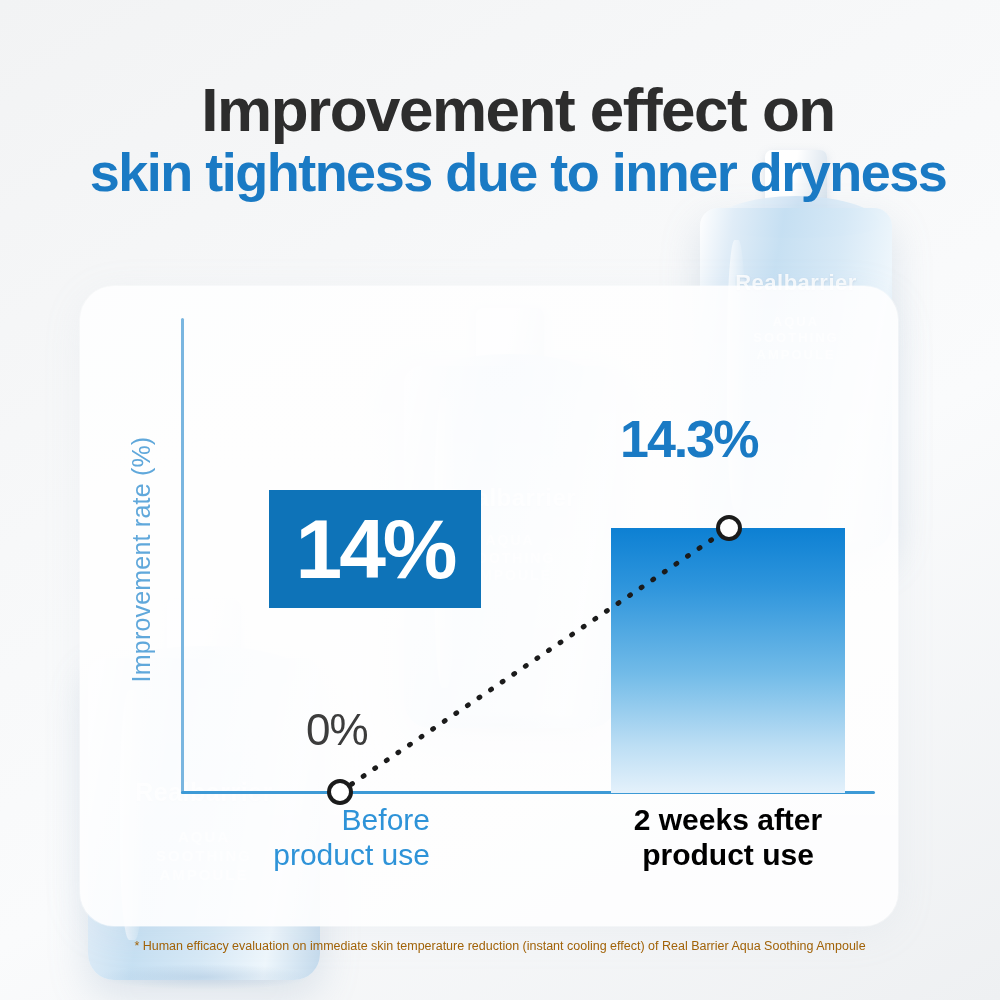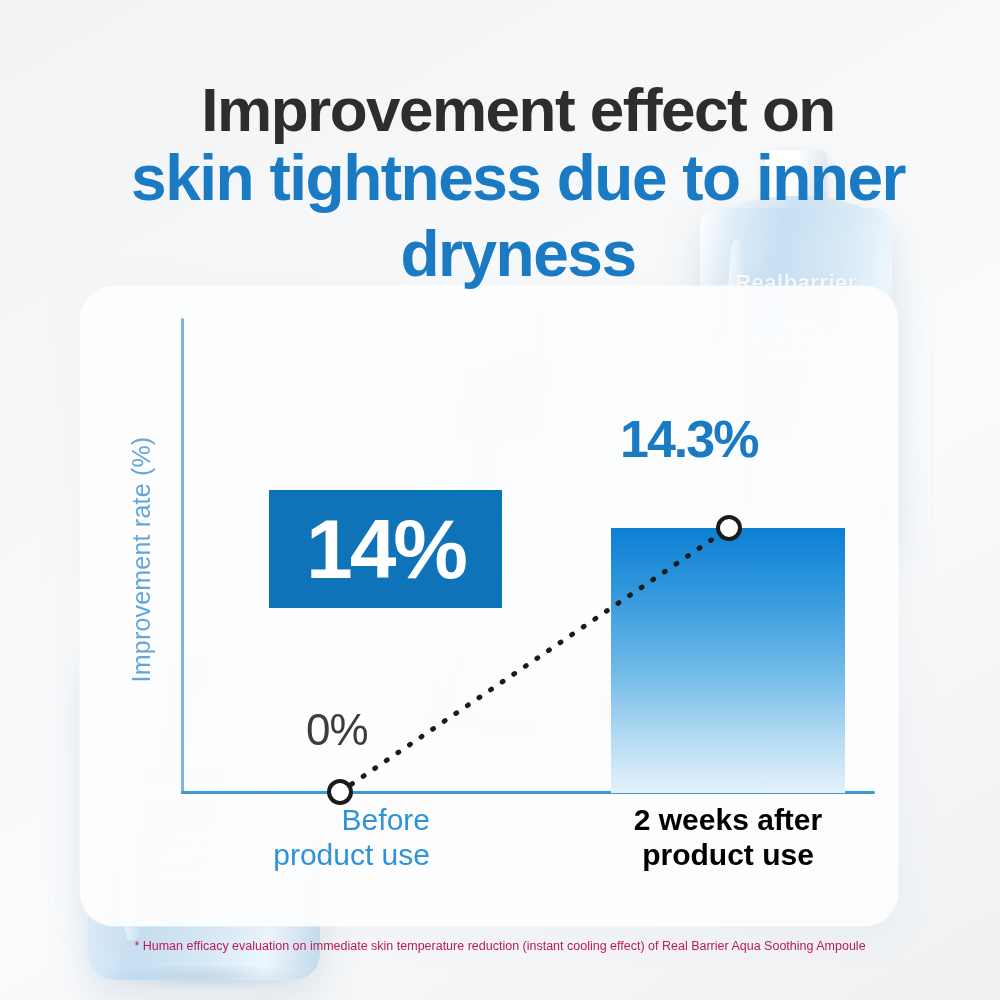--- a/index.html
+++ b/index.html
@@ -78,21 +78,21 @@
     border-radius:34px; z-index:1;
     background: linear-gradient(180deg, rgba(255,255,255,.55), rgba(255,255,255,.72) 45%, rgba(255,255,255,.58));
   }
 
   
   #headline { position:absolute; left:0; right:0; top:78px; z-index:4; text-align:center;margin-left:36px; }
   #headline-l1 {
     font-size:62px; font-weight:700; color:#2d2d2d; letter-spacing:-1.5px; line-height:1.02;
   }
   #headline-l2 {
-    font-size:64px; font-weight:700; color:#1a7ac4; letter-spacing:-1.5px; line-height:1.18;
+    font-size:54px; font-weight:700; color:#1a7ac4; letter-spacing:-1.5px; line-height:1.18;
   }
 
   
   #chart { position:absolute; left:0; top:0; width:1000px; height:1000px; z-index:3; }
 
   #y-axis {
     position:absolute; left:181px; top:318px; width:3px; height:476px;
     background:#7ab6e0; border-radius:2px;
   }
   #x-axis {
@@ -123,41 +123,41 @@
   #value-before {
     position:absolute; left:306px; top:705px;
     font-size:44px; font-weight:400; color:#3c3c3c; letter-spacing:-1px;
   }
   #value-after {
     position:absolute; left:620px; top:409px;
     font-size:52px; font-weight:700; color:#1a7ac4; letter-spacing:-2px;
   }
 
   #badge-14 {
-    position:absolute; left:269px; top:490px; width:233px; height:118px;
+    position:absolute; left:269px; top:490px; width:212px; height:118px;
     background:#0e73b8;
     display:flex; align-items:center; justify-content:center;
   }
   #badge-14-text {
     color:#ffffff; font-size:84px; font-weight:700; letter-spacing:-3px; line-height:1;
   }
 
   #label-before {
     position:absolute; left:250px; top:803px; width:180px; text-align:right;
     font-size:30px; font-weight:400; color:#2e93d8; line-height:1.16;
   }
   #label-after {
     position:absolute; left:608px; top:803px; width:240px; text-align:center;
     font-size:30px; font-weight:700; color:#000000; line-height:1.16;
   }
 
   
   #footnote {
     position:absolute; left:0; right:0; top:936px; z-index:4; text-align:center;
-    font-size:12.5px; color:#be185d; line-height:1.7;
+    font-size:12.5px; color:#a16207; line-height:1.7;
   }
   #footnote div { white-space:nowrap; }
 </style>
 </head>
 <body>
 
 <div id="bg-photo">
 
   <div class="bottle" id="bottle-left">
     <div class="pump"></div>

